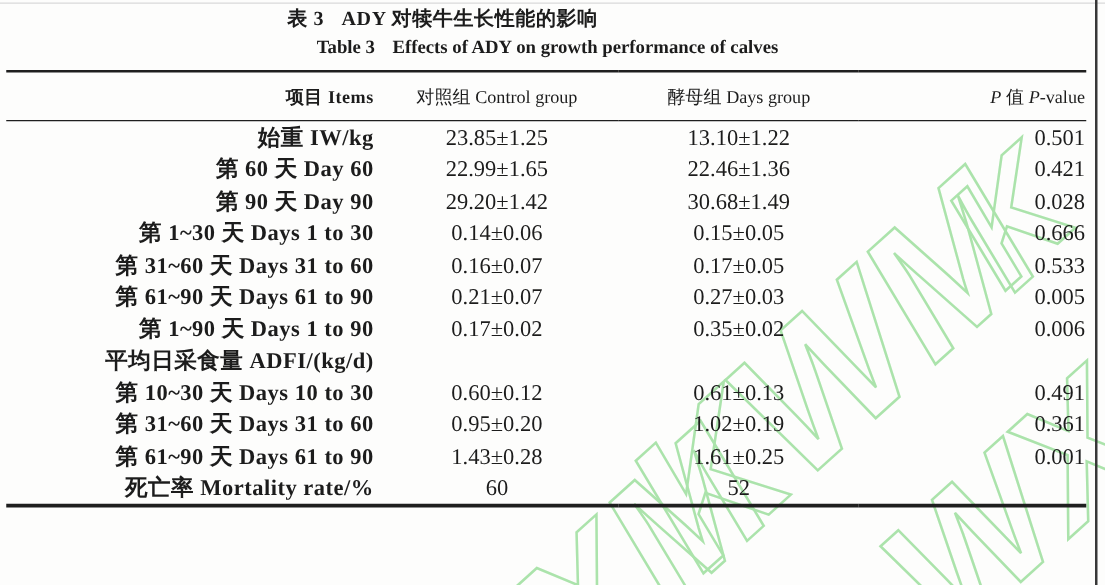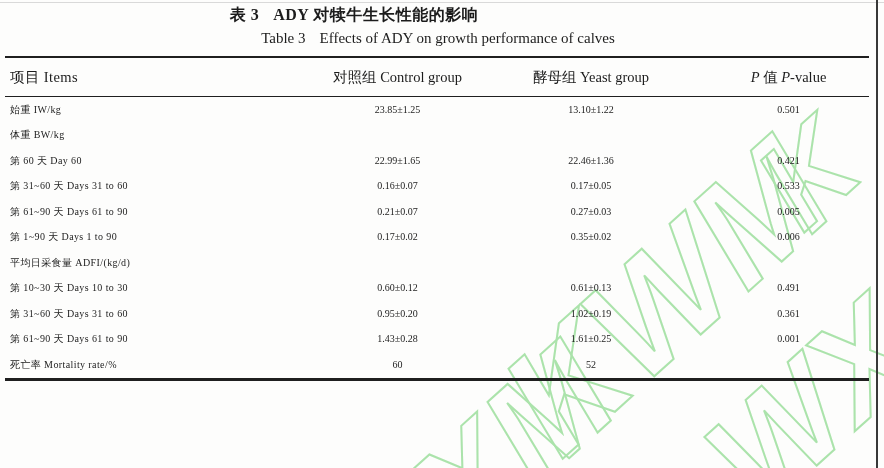--- a/index.html
+++ b/index.html
@@ -23,47 +23,47 @@
     position:absolute; left:0; top:0; pointer-events:none;
   }
   .title-zh {
     position:absolute; top:5px; left:0; width:708px;
     text-align:center; font-size:16px; font-weight:bold;
     letter-spacing:0.5px;
   }
   .title-zh .t-label { margin-right:14px; }
   .title-en {
     position:absolute; top:30px; left:0; width:876px;
-    text-align:center; font-size:15px;
+    text-align:center; font-size:15px;font-weight:bold;
   }
   .title-en .t-label { margin-right:14px; }
   table.growth {
     position:absolute; left:5px; top:56px; width:864px;
     border-collapse:collapse; table-layout:fixed;
     border-top:2px solid #1f1f1f;
     border-bottom:3px solid #1f1f1f;
     background:transparent;
   }
   col.c1 { width:295px; }
   col.c2 { width:195px; }
   col.c3 { width:192px; }
   col.c4 { width:182px; }
   thead td {
     height:36px; font-size:14.5px;
     border-bottom:1.5px solid #1f1f1f;
     vertical-align:middle;
   }
   tbody td {
-    height:23.5px; font-size:10px;
+    height:23.5px; font-size:18px;
     vertical-align:middle; line-height:1;
     white-space:nowrap; overflow:hidden;
   }
-  td.item { text-align:left; padding-left:5px; letter-spacing:0.4px; }
+  td.item { text-align:right; padding-left:5px; letter-spacing:0.4px;font-weight:bold; }
   td.num  { text-align:center; }
-  td.pcol { padding-left:22px; }
+  td.pcol { padding-left:22px;text-align:right; }
   thead td.item { padding-left:5px; }
   i.pv { font-style:italic; font-family:"Liberation Serif",serif; }
 </style>
 </head>
 <body>
 
 <div class="page">
 
   <div class="scan-top-line"></div>
 
@@ -87,46 +87,52 @@
     <colgroup>
       <col class="c1">
         <col class="c2">
         <col class="c3">
         <col class="c4">
     </colgroup>
     <thead>
       <tr>
         <td class="item">项目 Items</td>
         <td class="num">对照组 Control group</td>
-        <td class="num">酵母组 Yeast group</td>
+        <td class="num">酵母组 Days group</td>
         <td class="num pcol">
           <i class="pv">P</i>
           <span>值</span>
           <i class="pv">P</i><span>-value</span>
         </td>
       </tr>
     </thead>
     <tbody>
       <tr>
         <td class="item">始重 IW/kg</td>
         <td class="num">23.85±1.25</td>
         <td class="num">13.10±1.22</td>
         <td class="num pcol">0.501</td>
       </tr>
       <tr>
-        <td class="item">体重 BW/kg</td>
-        <td class="num"></td>
-        <td class="num"></td>
-        <td class="num pcol"></td>
-      </tr>
-      <tr>
         <td class="item">第 60 天 Day 60</td>
         <td class="num">22.99±1.65</td>
         <td class="num">22.46±1.36</td>
         <td class="num pcol">0.421</td>
+      </tr>
+      <tr>
+        <td class="item">第 90 天 Day 90</td>
+        <td class="num">29.20±1.42</td>
+        <td class="num">30.68±1.49</td>
+        <td class="num pcol">0.028</td>
+      </tr>
+      <tr>
+        <td class="item">第 1~30 天 Days 1 to 30</td>
+        <td class="num">0.14±0.06</td>
+        <td class="num">0.15±0.05</td>
+        <td class="num pcol">0.666</td>
       </tr>
       <tr>
         <td class="item">第 31~60 天 Days 31 to 60</td>
         <td class="num">0.16±0.07</td>
         <td class="num">0.17±0.05</td>
         <td class="num pcol">0.533</td>
       </tr>
       <tr>
         <td class="item">第 61~90 天 Days 61 to 90</td>
         <td class="num">0.21±0.07</td>

